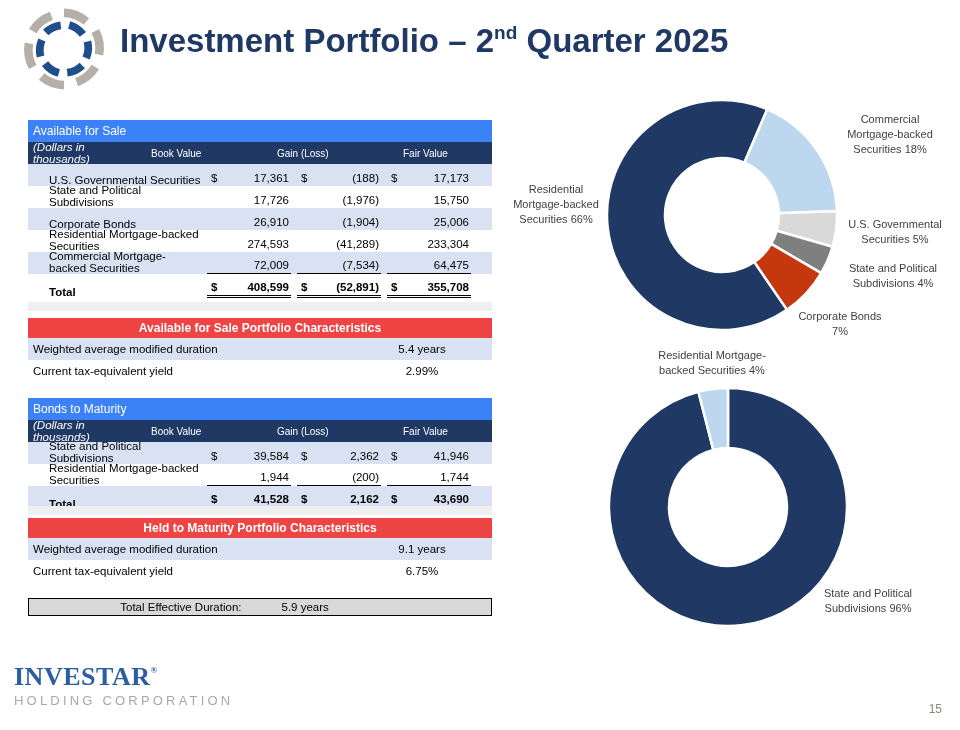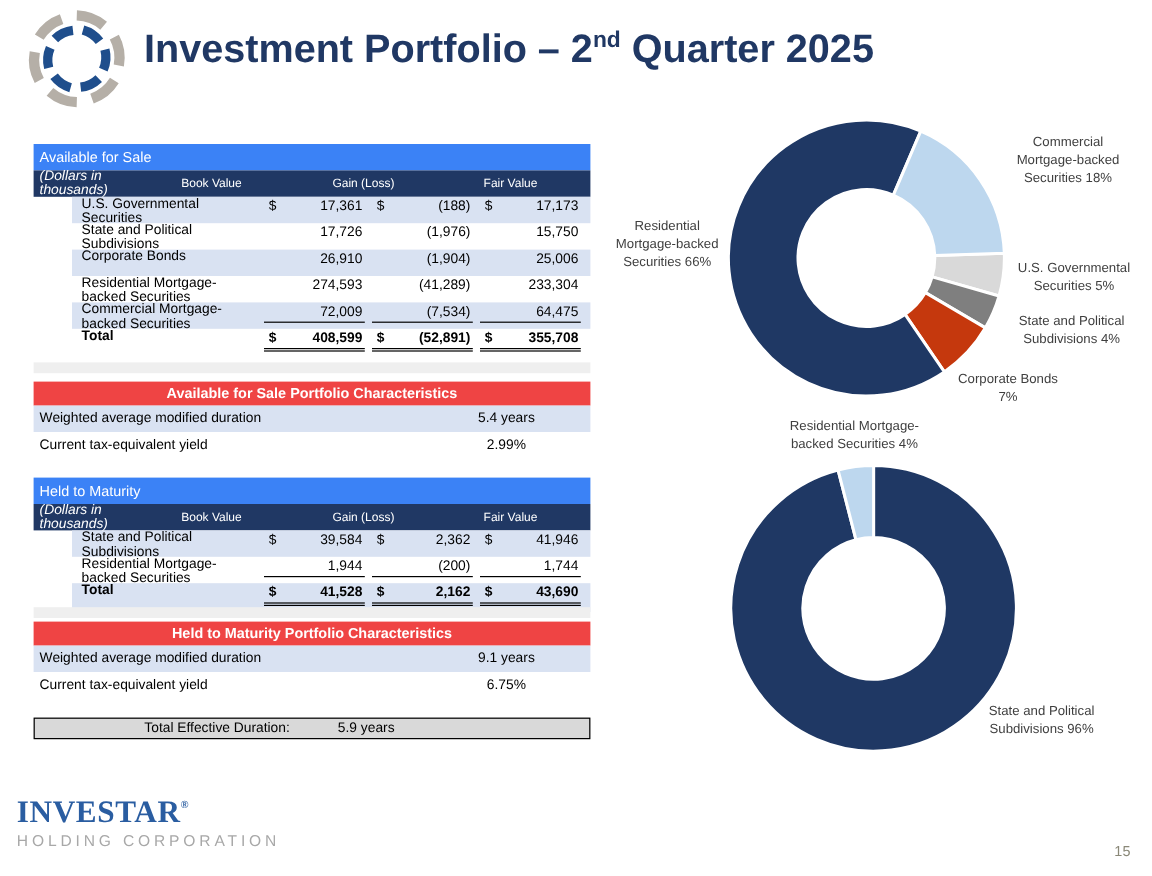--- a/index.html
+++ b/index.html
@@ -13,21 +13,21 @@
   .page-title sup{font-size:19px;vertical-align:13px;}
 
   
   .tbl{position:absolute;left:28px;width:464px;font-size:11.5px;}
   .tbl-title{background:#3b82f6;color:#fff;font-weight:normal;height:22px;line-height:22px;
              padding:0 5px;font-size:12px;}
   .tbl-colhead{background:#203864;color:#fff;height:22px;display:flex;align-items:center;
                padding:0 5px 0 5px;gap:36px;}
   .tbl-colhead .sub{flex:1;font-style:italic;font-size:11.5px;}
   .hcol{width:84px;text-align:left;font-weight:normal;margin-left:6px;font-size:10px;}
-  .tr{display:flex;align-items:flex-start;height:22px;padding:0 8px;margin-left:32px;}
+  .tr{display:flex;align-items:flex-end;height:22px;padding:0 21px;}
   .tr.total{height:24px;font-weight:bold;}
   .stripe{background:#D9E2F2;}
   .td-label{flex:1;}
   .ncol{width:84px;display:flex;justify-content:space-between;margin-left:6px;
         padding:2px 2px 2px 4px;box-sizing:border-box;}
   .uline{border-bottom:1.5px solid #000;}
   .dline{border-bottom:3px double #000;}
 
   .gap-band{position:absolute;left:28px;width:464px;height:9px;background:#EFEFEF;}
 
@@ -184,21 +184,21 @@
       <div class="char-label">Weighted average modified duration</div>
       <div class="char-value">5.4 years</div>
     </div>
     <div class="char-row">
       <div class="char-label">Current tax-equivalent yield</div>
       <div class="char-value">2.99%</div>
     </div>
   </div>
 
   <div class="tbl" style="top:398px">
-    <div class="tbl-title">Held to Maturity</div>
+    <div class="tbl-title">Bonds to Maturity</div>
     <div class="tbl-colhead">
       <div class="sub">(Dollars in thousands)</div>
       <div class="hcol">Book Value</div>
       <div class="hcol">Gain (Loss)</div>
       <div class="hcol">Fair Value</div>
     </div>
     <div class="tr stripe">
       <div class="td-label">State and Political Subdivisions</div>
       <div class="ncol">
           <span>$</span>

